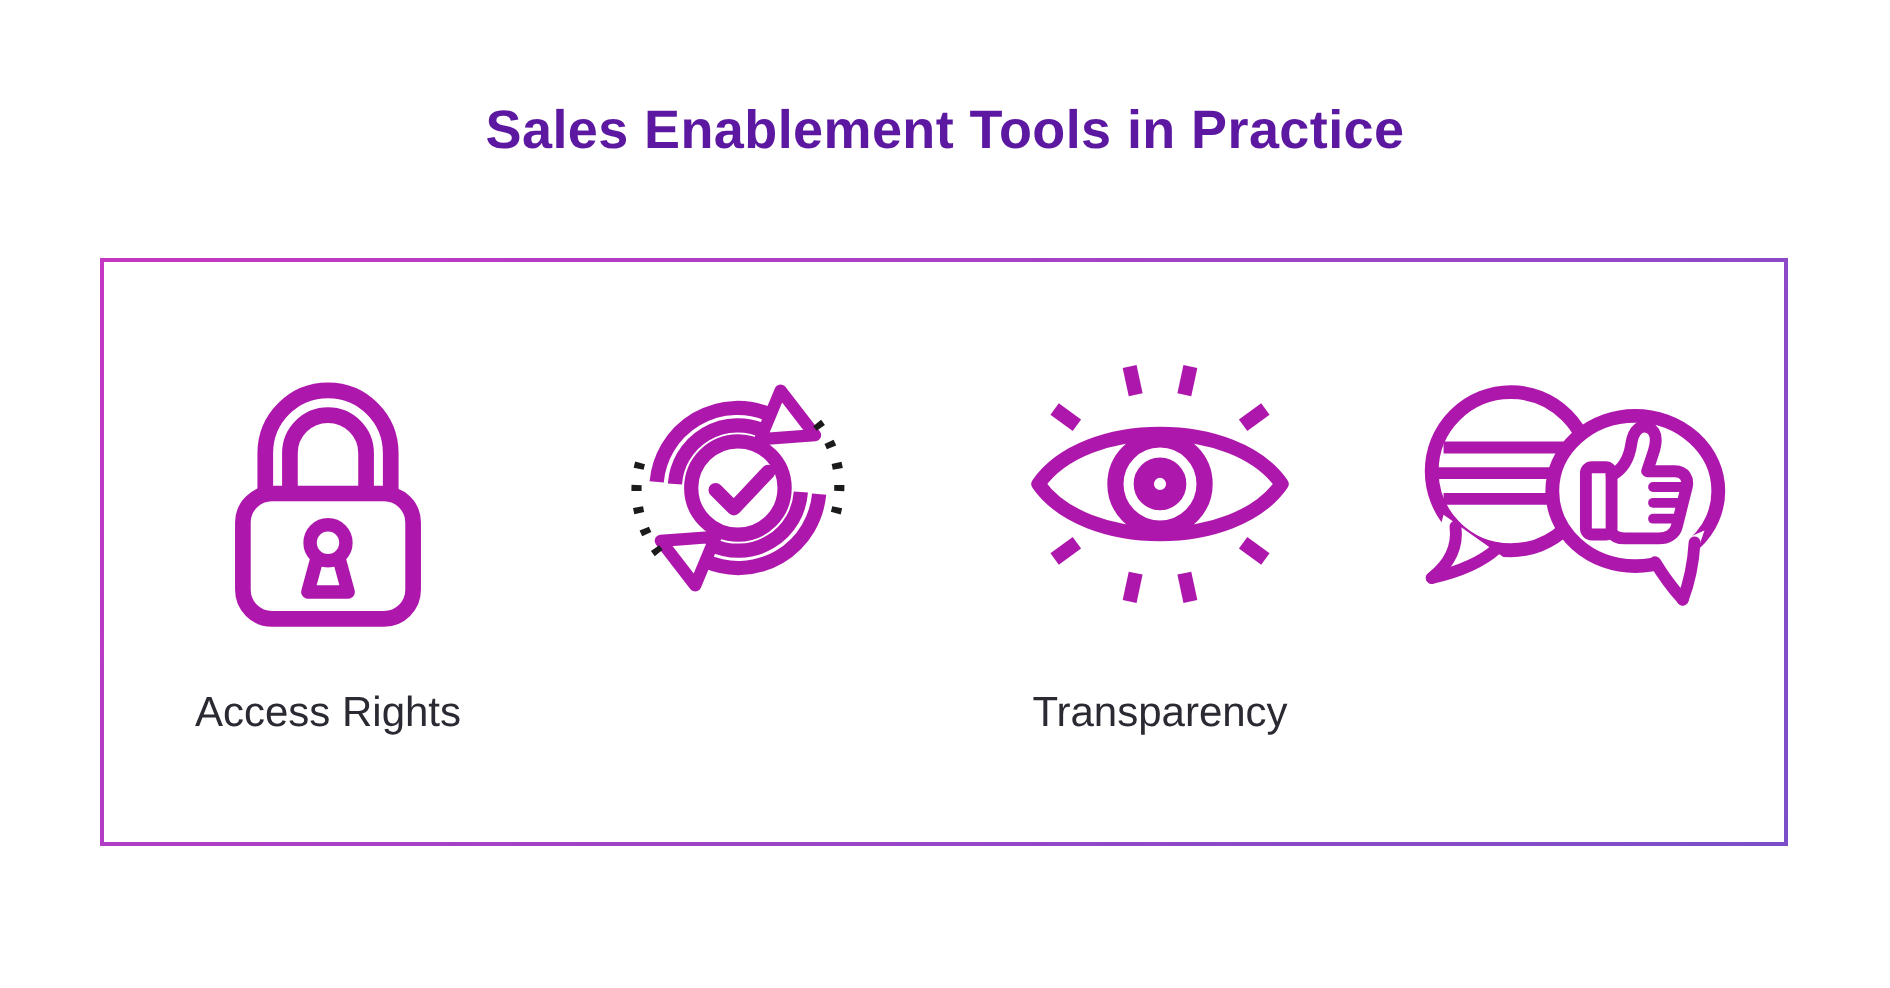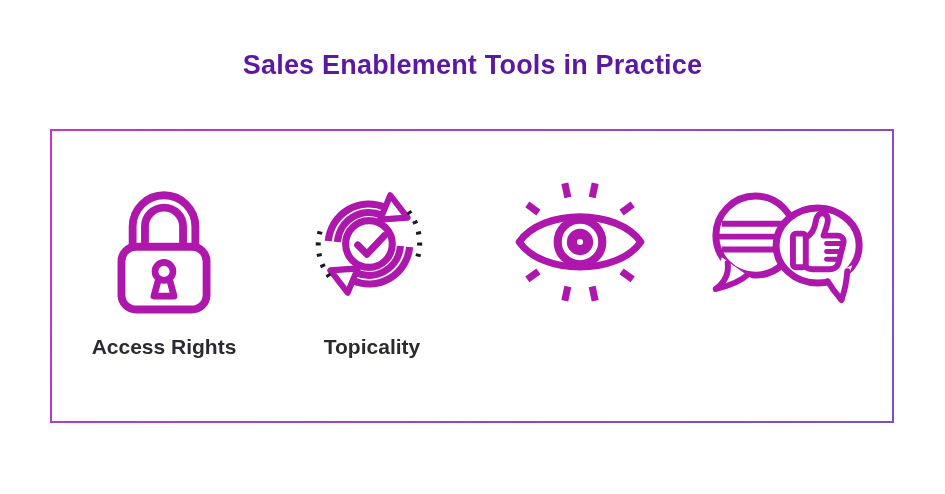--- a/index.html
+++ b/index.html
@@ -19,21 +19,21 @@
     color:var(--title);letter-spacing:.2px;
   }
   .panel{
     position:absolute;left:50px;top:129px;width:844px;height:294px;
     border:2px solid;
     border-image:linear-gradient(135deg,var(--border-start),var(--border-end)) 1;
     display:flex;padding:42px 0 0 8px;background:#fff;
   }
   .col{flex:1;display:flex;flex-direction:column;align-items:center}
   .iconbox{height:142px;display:flex;align-items:center;justify-content:center}
-  .label{margin-top:20px;font-size:21px;font-weight:bold;color:var(--label);white-space:nowrap}
+  .label{margin-top:30px;font-size:21px;font-weight:normal;color:var(--label);white-space:nowrap}
   
   .st{fill:none;stroke:var(--icon);stroke-width:7;stroke-linecap:butt}
   .sw5{stroke-width:5}.sw6{stroke-width:6}.sw8{stroke-width:8}
   .rc{stroke-linecap:round}.rj{stroke-linejoin:round}
   .fw{fill:#fff}
   .wh{fill:#fff;stroke:none}
   .dt{fill:none;stroke:var(--dots);stroke-width:5;stroke-dasharray:3 8}
   .pupil{fill:none;stroke:var(--icon);stroke-width:10}
 </style>
 </head>
@@ -69,41 +69,41 @@
             <path class="st" d="M22,62 A40,40 0 0 1 78,29"></path>
             <path class="st" d="M31,63 A31,31 0 0 1 75,37"></path>
             <path class="st sw6 rj" d="M73,41 L83,17 L100,39 Z"></path>
           </g>
           <path class="dt" d="M101,33 A50,50 0 0 1 110,78"></path>
           <path class="dt" d="M101,33 A50,50 0 0 1 110,78" transform="rotate(180 62 65)"></path>
           <circle class="st" cx="62" cy="65" r="23"></circle>
           <path class="st rc rj" d="M51,66 l9,9 l17,-18"></path>
         </svg>
       </div>
-      <div class="label">Topicality</div>
     </div>
 
     <div class="col">
       <div class="iconbox">
         <svg width="152" height="132" viewBox="0 0 150 130" aria-hidden="true">
           <path class="st rj" d="M15,63 C38,30 112,30 135,63 C112,96 38,96 15,63 Z"></path>
           <circle class="st sw8" cx="75" cy="63" r="22"></circle>
           <circle class="pupil" cx="75" cy="63" r="8"></circle>
           <g class="st">
             <path d="M116,34 L127,26"></path>
             <path d="M87,19 L90,5"></path>
             <path d="M63,19 L60,5"></path>
             <path d="M34,34 L23,26"></path>
             <path d="M34,92 L23,100"></path>
             <path d="M63,107 L60,121"></path>
             <path d="M87,107 L90,121"></path>
             <path d="M116,92 L127,100"></path>
           </g>
         </svg>
       </div>
+      <div class="label">Transparency</div>
     </div>
 
     <div class="col">
       <div class="iconbox">
         <svg width="168" height="129" viewBox="0 0 170 130" aria-hidden="true">
 
           <circle class="st" cx="52" cy="56" r="40"></circle>
           <path class="wh" d="M18,78 L52,102 L8,114 Z"></path>
           <path class="st rc sw6" d="M24,84 Q26,99 12,110"></path>
           <path class="st rc sw6" d="M12,110 Q34,105 45,95"></path>

